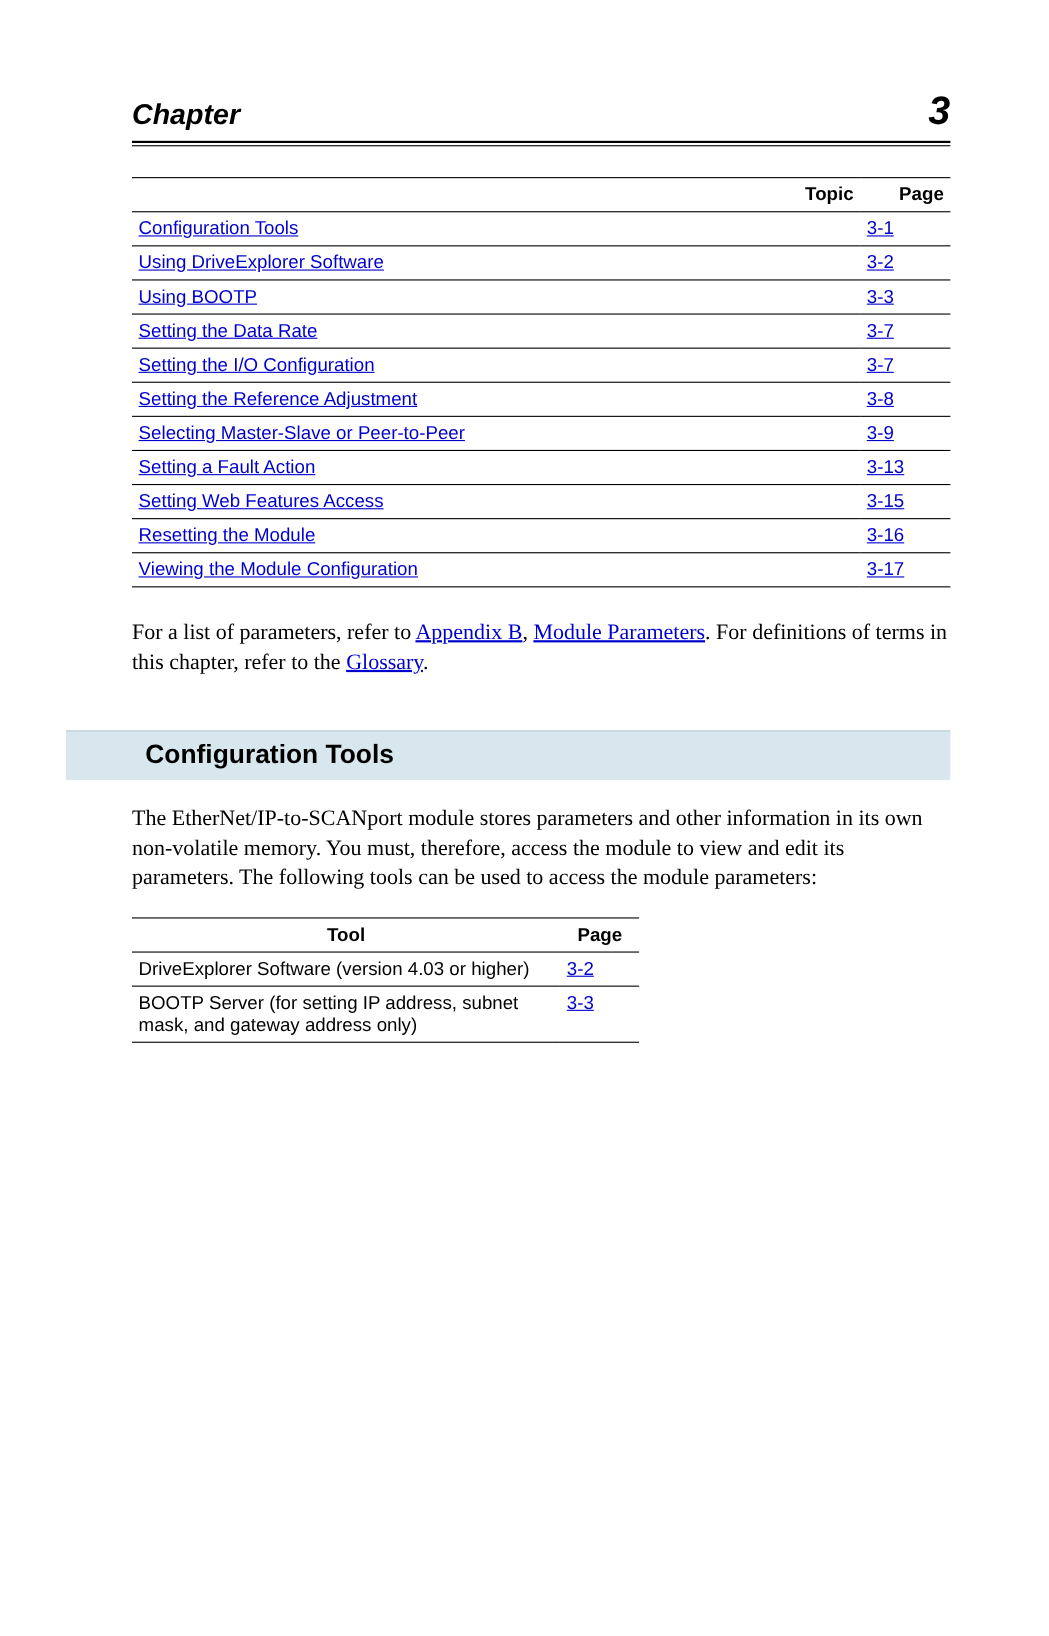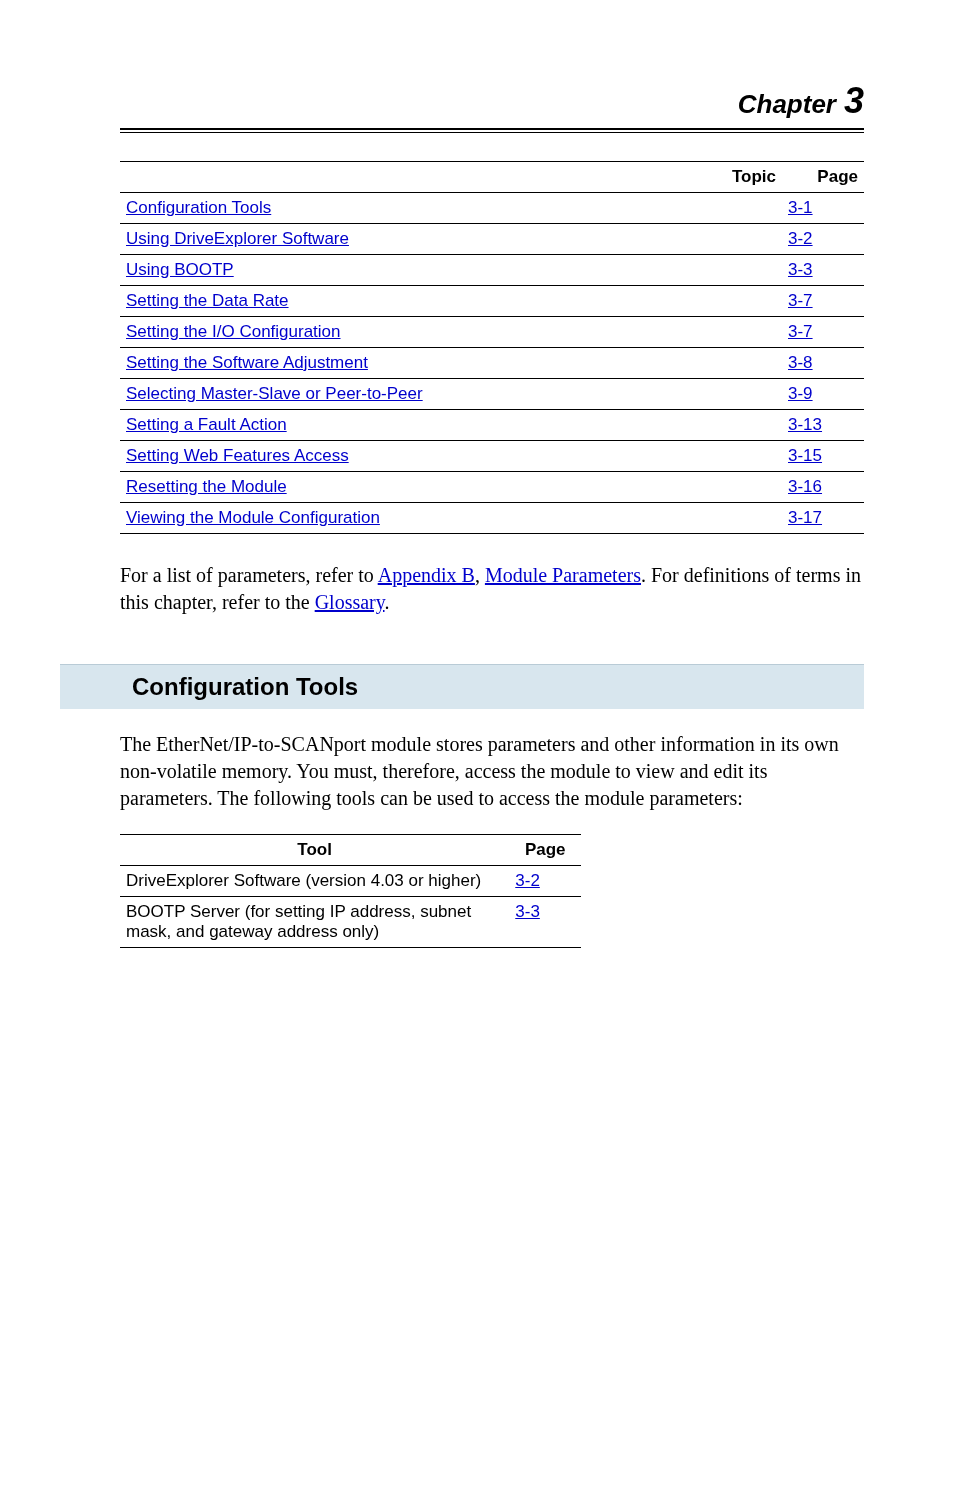--- a/index.html
+++ b/index.html
@@ -9,21 +9,21 @@
     font-family: "Times New Roman", Times, serif;
     color: #000;
     width: 954px;
   }
   .page {
     padding: 80px 90px 60px 120px;
     box-sizing: border-box;
   }
   .chapter-header {
     display: flex;
-    justify-content: flex-end;
+    justify-content: space-between;
     align-items: baseline;
     font-family: Arial, Helvetica, sans-serif;
     font-weight: bold;
     font-style: italic;
     margin-bottom: 6px;
   }
   .chapter-word {
     font-size: 26px;
     margin-right: 8px;
   }
@@ -130,21 +130,21 @@
         </tr>
       <tr>
           <td><a href="#" class="link">Setting the Data Rate</a></td>
           <td><a href="#" class="link">3-7</a></td>
         </tr>
       <tr>
           <td><a href="#" class="link">Setting the I/O Configuration</a></td>
           <td><a href="#" class="link">3-7</a></td>
         </tr>
       <tr>
-          <td><a href="#" class="link">Setting the Software Adjustment</a></td>
+          <td><a href="#" class="link">Setting the Reference Adjustment</a></td>
           <td><a href="#" class="link">3-8</a></td>
         </tr>
       <tr>
           <td><a href="#" class="link">Selecting Master-Slave or Peer-to-Peer</a></td>
           <td><a href="#" class="link">3-9</a></td>
         </tr>
       <tr>
           <td><a href="#" class="link">Setting a Fault Action</a></td>
           <td><a href="#" class="link">3-13</a></td>
         </tr>

